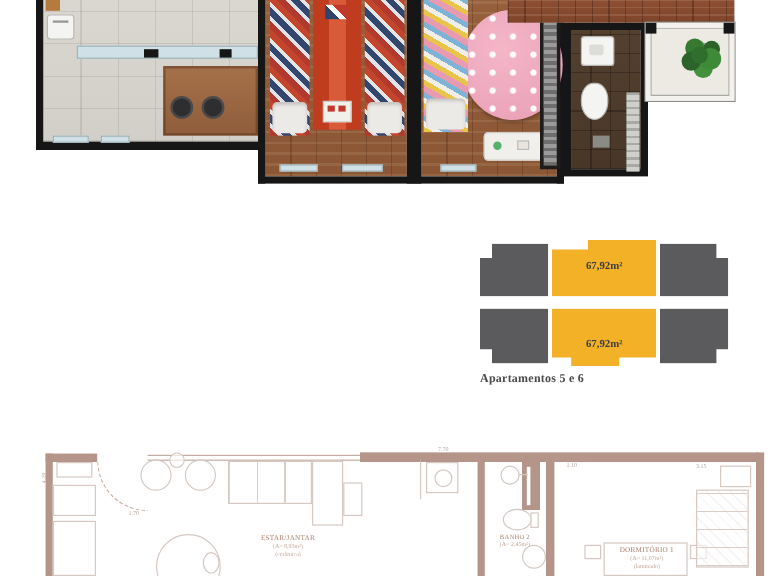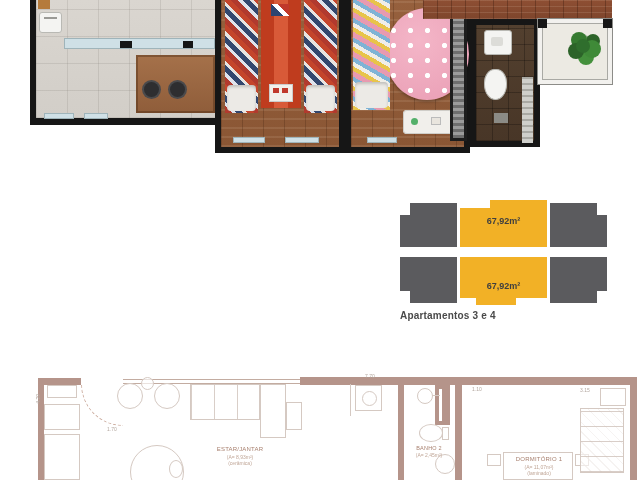--- a/index.html
+++ b/index.html
@@ -1,19 +1,19 @@
 <!DOCTYPE html>
 <html><head>
 <meta charset="utf-8">
 <style>
   html,body{margin:0;padding:0;background:#fff;}
   *{box-sizing:border-box;}
   #stage{position:relative;width:640px;height:480px;background:#ffffff;overflow:hidden;
          font-family:"Liberation Sans", sans-serif;}
-  .a{position:absolute;}
+  .a{position:absolute;font-family:Liberation Serif, serif;}
 
   
   #render3d{left:30px;top:0;width:582px;height:153px;}
   .blkwall{background:#161616;}
   .room{position:absolute;border:6px solid #161616;border-top:none;}
   .tilefloor{background:
       repeating-linear-gradient(90deg, rgba(120,115,108,.18) 0 1px, transparent 1px 31px),
       repeating-linear-gradient(0deg, rgba(120,115,108,.18) 0 1px, transparent 1px 27px),
       linear-gradient(#dad6d0,#d2cec8);}
   .woodfloor{background:
@@ -144,21 +144,21 @@
     <div class="yblock" style="left:62px;top:2px;width:87px;height:47px;clip-path:polygon(0 8px,30px 8px,30px 0,100% 0,100% 100%,0 100%);">
       <div class="unitlabel" style="top:16px;">67,92m²</div>
     </div>
     <div class="gblock" style="left:152px;top:5px;width:57px;height:44px;clip-path:polygon(0 0,calc(100% - 10px) 0,calc(100% - 10px) 12px,100% 12px,100% 100%,0 100%);"></div>
 
     <div class="gblock" style="left:2px;top:59px;width:57px;height:46px;clip-path:polygon(0 0,100% 0,100% 100%,10px 100%,10px calc(100% - 12px),0 calc(100% - 12px));"></div>
     <div class="yblock" style="left:62px;top:59px;width:87px;height:48px;clip-path:polygon(0 0,100% 0,100% calc(100% - 7px),56px calc(100% - 7px),56px 100%,16px 100%,16px calc(100% - 7px),0 calc(100% - 7px));">
       <div class="unitlabel" style="top:24px;">67,92m²</div>
     </div>
     <div class="gblock" style="left:152px;top:59px;width:57px;height:46px;clip-path:polygon(0 0,100% 0,100% calc(100% - 12px),calc(100% - 10px) calc(100% - 12px),calc(100% - 10px) 100%,0 100%);"></div>
-    <div id="kp-caption">Apartamentos 3 e 4</div>
+    <div id="kp-caption">Apartamentos 5 e 6</div>
   </div>
 
   <div class="a" id="plan2d">
 
     <div class="wall" style="left:3px;top:18px;width:43px;height:7px;"></div>
     <div class="a" style="left:88px;top:19px;width:177px;height:5px;background:#fff;border-top:1.5px solid #c3aca1;border-bottom:1.5px solid #c3aca1;"></div>
     <div class="wall" style="left:265px;top:17px;width:332px;height:8px;"></div>
     <div class="wall" style="left:3px;top:18px;width:6px;height:102px;"></div>
     <div class="wall" style="left:595px;top:17px;width:7px;height:103px;"></div>
     <div class="wall" style="left:363px;top:22px;width:6px;height:98px;"></div>

